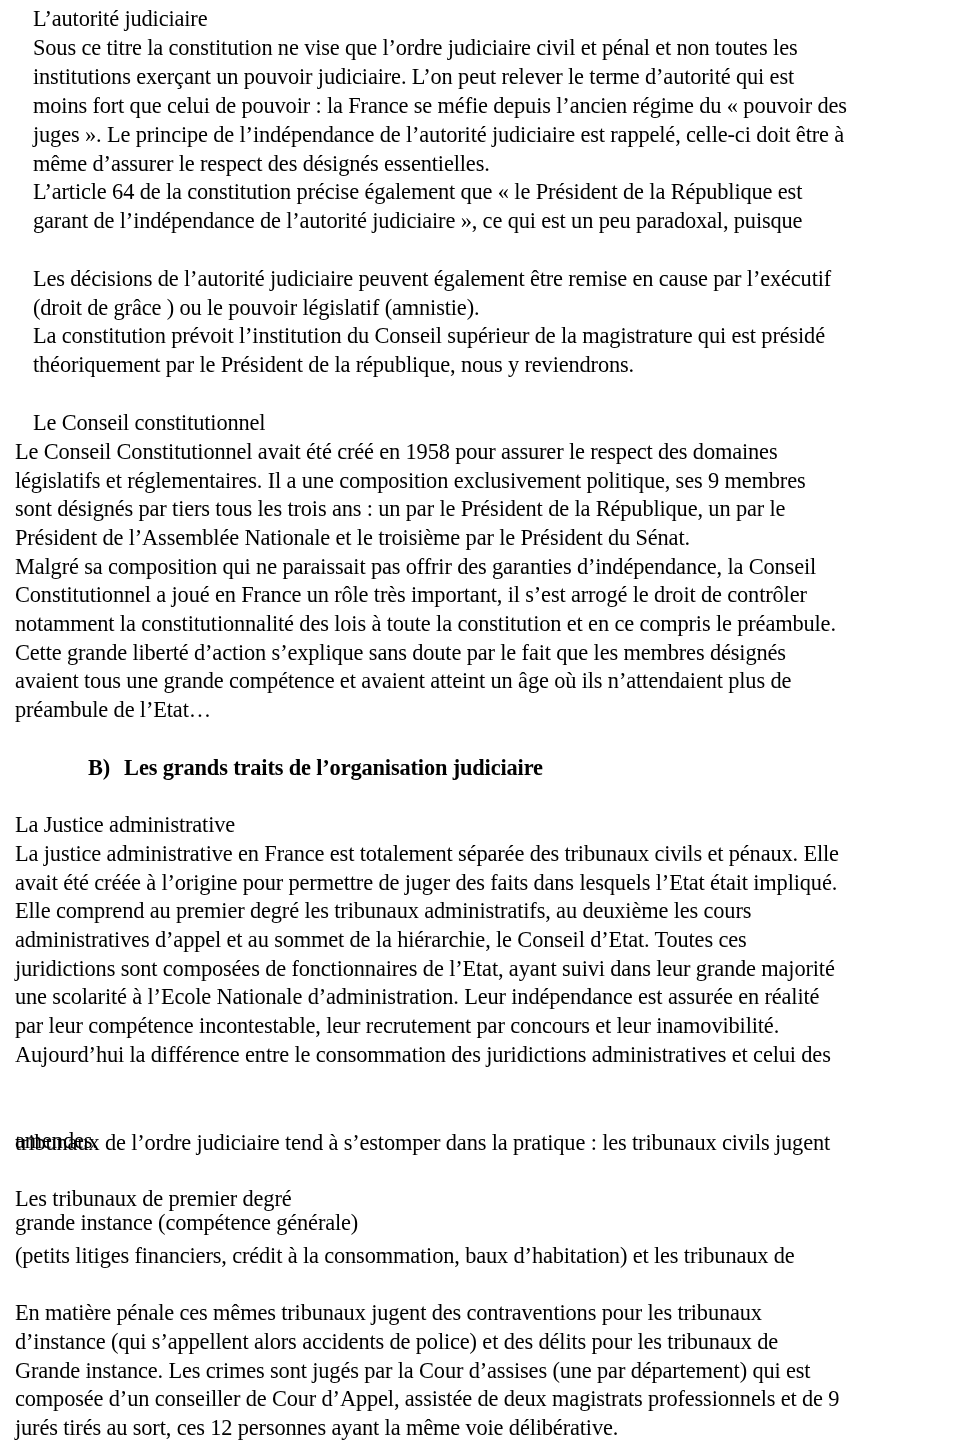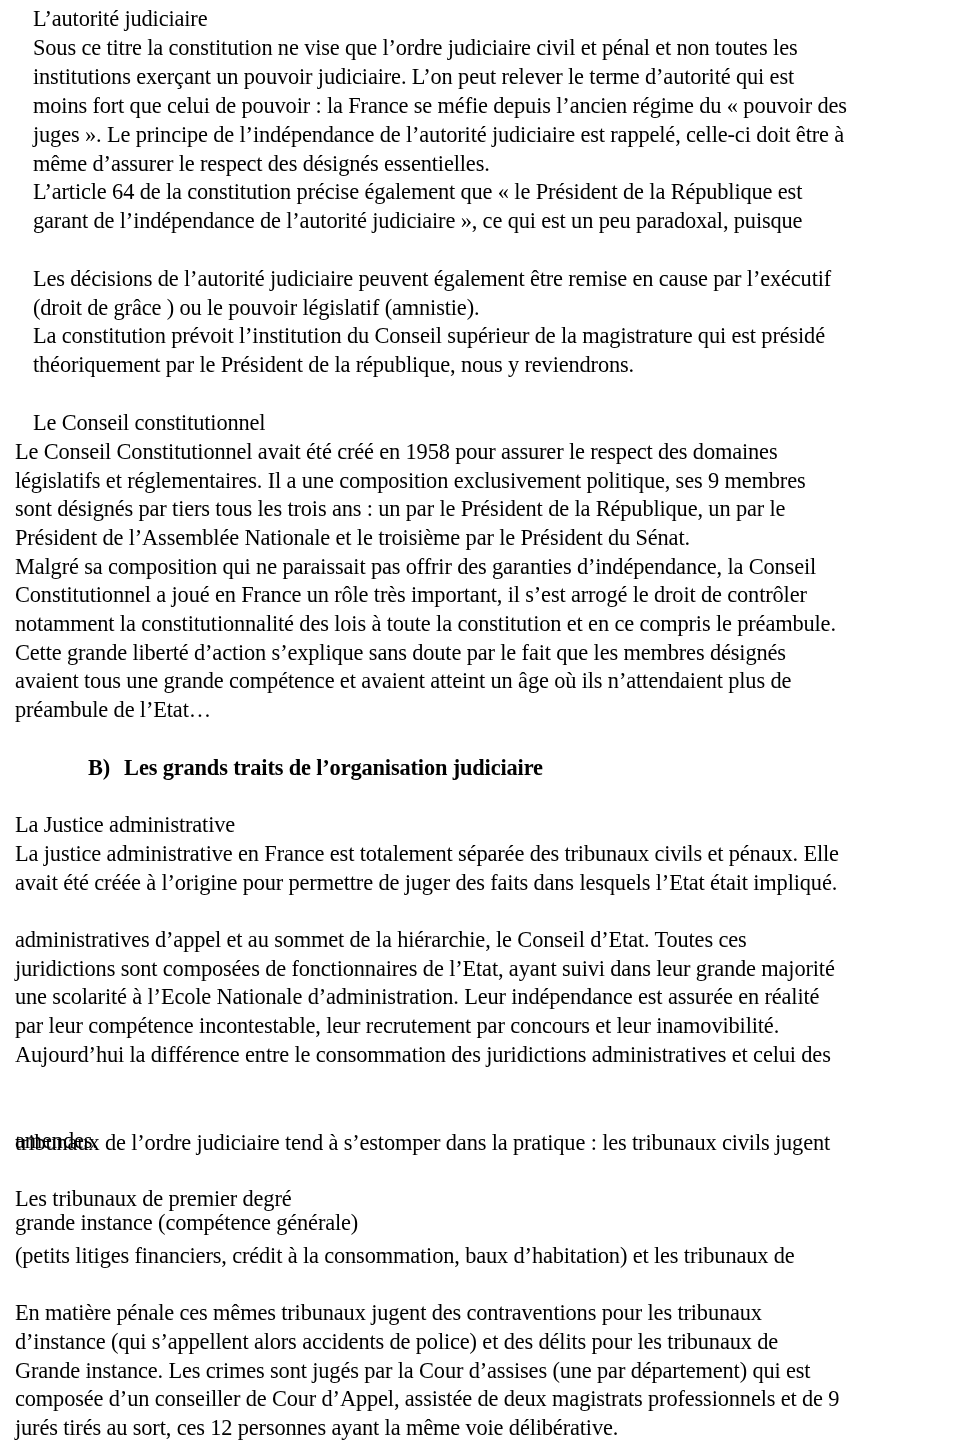--- a/index.html
+++ b/index.html
@@ -65,20 +65,21 @@
   <div class="line ind0" style="top:666px">avaient tous une grande compétence et avaient atteint un âge où ils n’attendaient plus de</div>
   <div class="line ind0" style="top:695px">préambule de l’Etat…</div>
 
   <div class="line indB bold" style="top:753px">
     <span>B)</span><span style="display:inline-block;width:14px"></span><span class="u">Les grands traits de l’organisation judiciaire</span>
   </div>
 
   <div class="line ind0 u" style="top:810px">La Justice administrative</div>
   <div class="line ind0" style="top:839px">La justice administrative en France est totalement séparée des tribunaux civils et pénaux. Elle</div>
   <div class="line ind0" style="top:868px">avait été créée à l’origine pour permettre de juger des faits dans lesquels l’Etat était impliqué.</div>
+  <div class="line ind0" style="top:896px">Elle comprend au premier degré les tribunaux administratifs, au deuxième les cours</div>
   <div class="line ind0" style="top:925px">administratives d’appel et au sommet de la hiérarchie, le Conseil d’Etat. Toutes ces</div>
   <div class="line ind0" style="top:954px">juridictions sont composées de fonctionnaires de l’Etat, ayant suivi dans leur grande majorité</div>
   <div class="line ind0" style="top:982px">une scolarité à l’Ecole Nationale d’administration. Leur indépendance est assurée en réalité</div>
   <div class="line ind0" style="top:1011px">par leur compétence incontestable, leur recrutement par concours et leur inamovibilité.</div>
   <div class="line ind0" style="top:1040px">Aujourd’hui la différence entre le consommation des juridictions administratives et celui des</div>
   <div class="line ind0" style="top:1128px">tribunaux de l’ordre judiciaire tend à s’estomper dans la pratique : les tribunaux civils jugent</div>
   <div class="line ind0" style="top:1126px">amendes.</div>
 
   <div class="line ind0 u" style="top:1184px">Les tribunaux de premier degré</div>
   <div class="line ind0" style="top:1241px">(petits litiges financiers, crédit à la consommation, baux d’habitation) et les tribunaux de</div>

